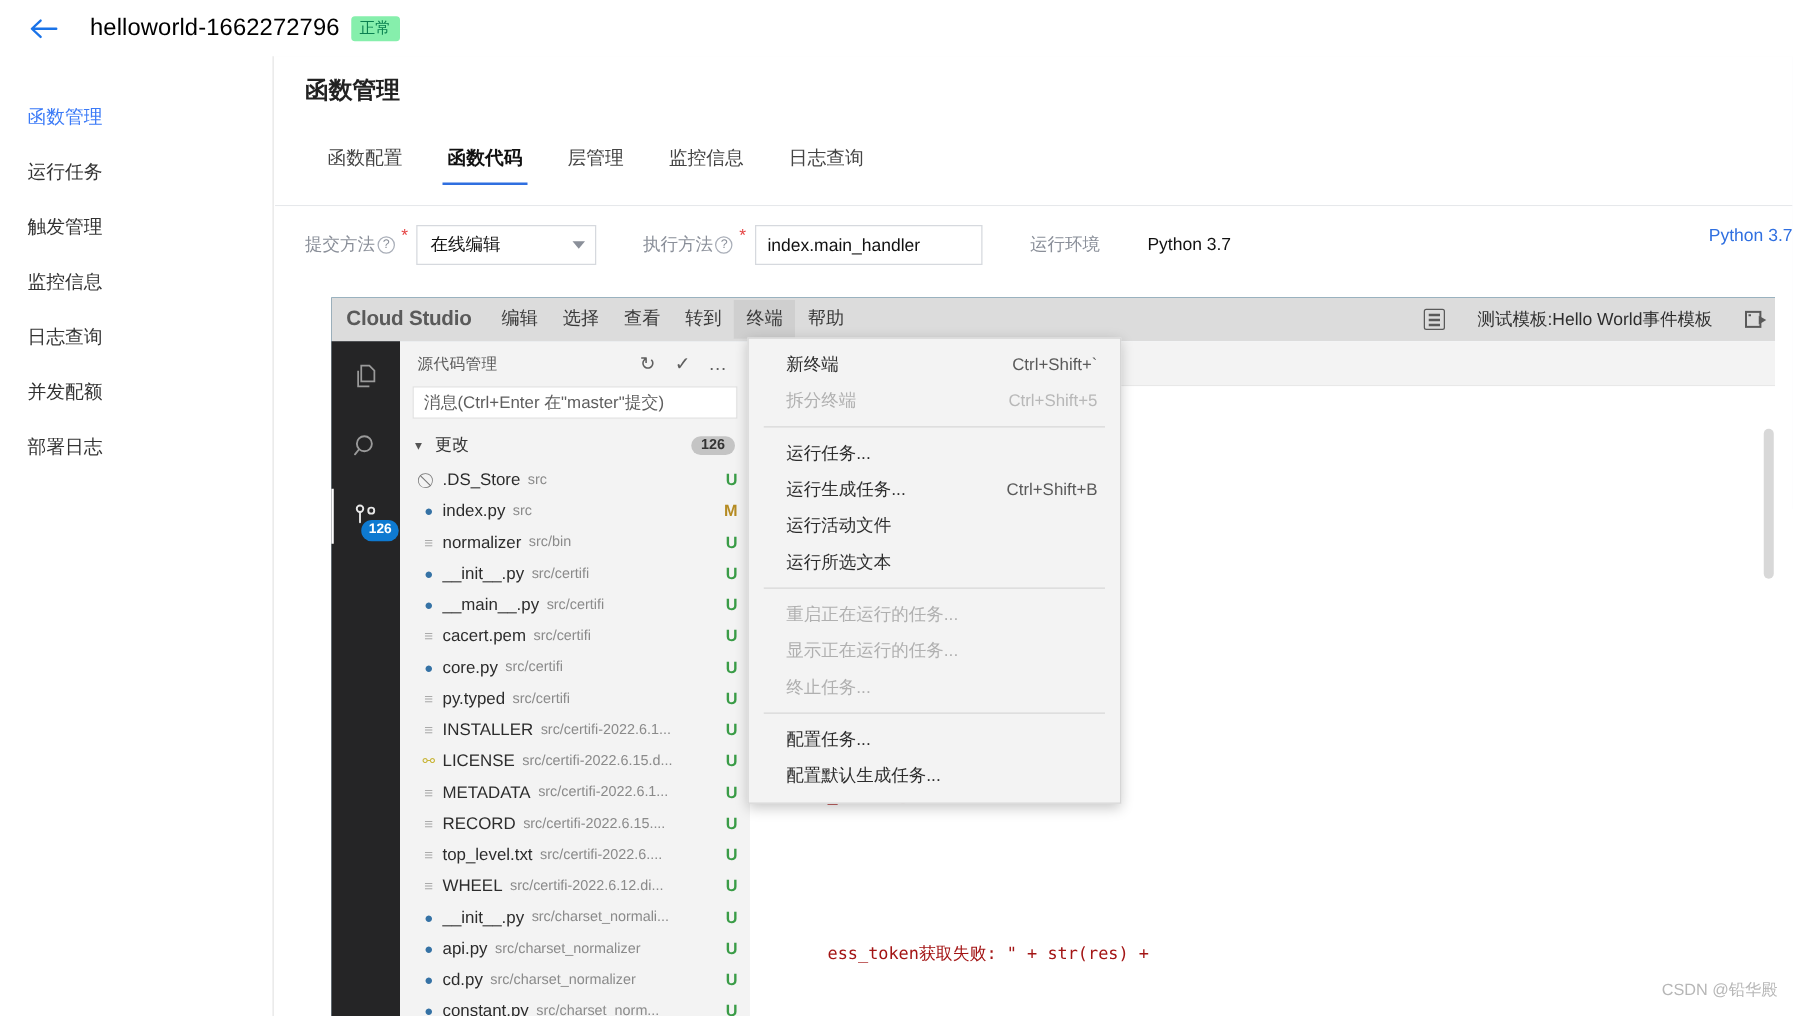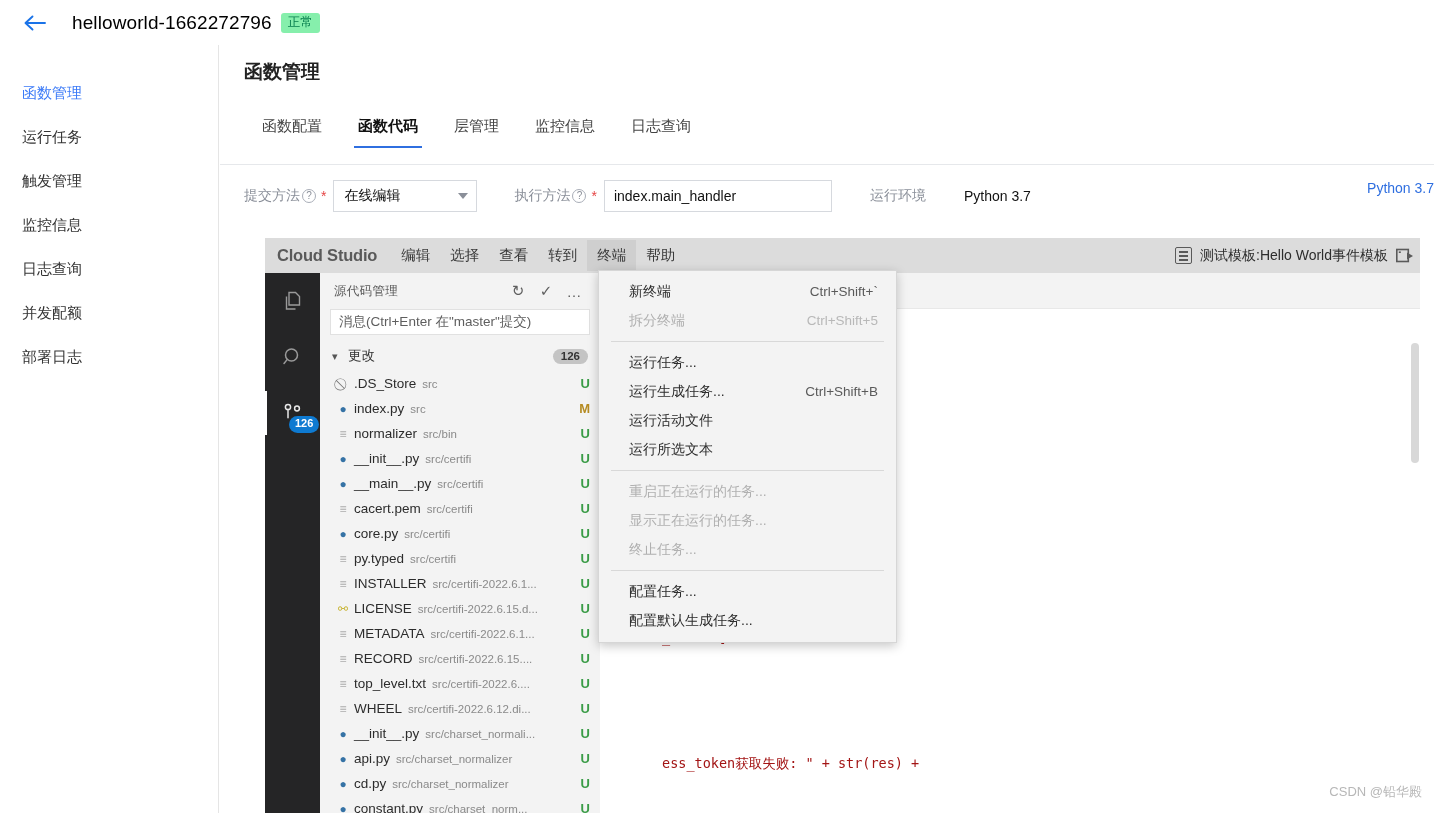--- a/index.html
+++ b/index.html
@@ -75,40 +75,40 @@
   .tabs-rule {
     position: absolute; left: 0; top: 119px; width: 1214px;
     height: 1px; background: #e6e8eb;
   }
 
   
   .form-row {
     position: absolute; left: 0; top: 120px; width: 1214px; height: 62px;
     background: #fff; display: flex; align-items: center;
   }
-  .field { display: flex; align-items: center; }
+  .field { display: flex; }
   .field-label {
     font-size: 14px; color: #8a8f99; display: flex; align-items: center;
     white-space: nowrap;
   }
   .q-icon {
     display: inline-flex; align-items: center; justify-content: center;
     width: 14px; height: 14px; border: 1px solid #a9aeb8; border-radius: 50%;
     font-size: 10px; color: #8a8f99; margin-left: 2px; line-height: 1;
   }
   .req-star { color: #e54545; margin: 0 7px 0 5px; font-size: 14px; }
   .select-box {
     width: 144px; height: 32px; border: 1px solid #d6d9de; background: #fff;
     display: flex; align-items: center; justify-content: space-between;
     padding: 0 8px 0 10px; font-size: 14px; color: #111; cursor: pointer;
   }
   .caret { width: 0; height: 0; border-left: 5px solid transparent;
            border-right: 5px solid transparent; border-top: 6px solid #8a8f99; }
   .text-input {
-    width: 228px; height: 32px; border: 1px solid #d6d9de; background: #fff;
+    width: 182px; height: 32px; border: 1px solid #d6d9de; background: #fff;
     padding: 0 9px; font-size: 14px; color: #111;
     font-family: "Liberation Sans", sans-serif;
   }
   .plain-label { font-size: 14px; color: #8a8f99; }
   .plain-value { font-size: 14px; color: #111; margin-left: 10px; }
   .rt-link {
     position: absolute; right: 0px; top: 15px;
     font-size: 14px; color: #2f6fe0; cursor: pointer; white-space: nowrap;
   }
 
@@ -126,21 +126,21 @@
     margin-left: 12px; font-size: 16.5px; font-weight: 700; color: #5a5a5a;
     letter-spacing: -0.2px;
   }
   .mitem {
     font-size: 14.5px; color: #3a3a3a; padding: 8px 10px; cursor: pointer;
     line-height: 1;
   }
   .mitem.open { background: #cfcfcf; }
   .menubar-right {
     position: absolute; right: 6px; top: 0; height: 35px;
-    display: flex; align-items: center; gap: 8px;
+    display: flex; align-items: center; gap: 26px;
   }
   .tmpl-label { font-size: 14px; color: #2d2d2d; white-space: nowrap; }
   .ic-outline {
     width: 17px; height: 17px; border: 1.6px solid #5a5a5a; border-radius: 2px;
     display: inline-block; position: relative;
   }
   .ic-outline::before {
     content: ""; position: absolute; left: 3px; top: 3px; right: 3px;
     height: 1.6px; background: #5a5a5a;
     box-shadow: 0 4px 0 #5a5a5a, 0 8px 0 #5a5a5a;

